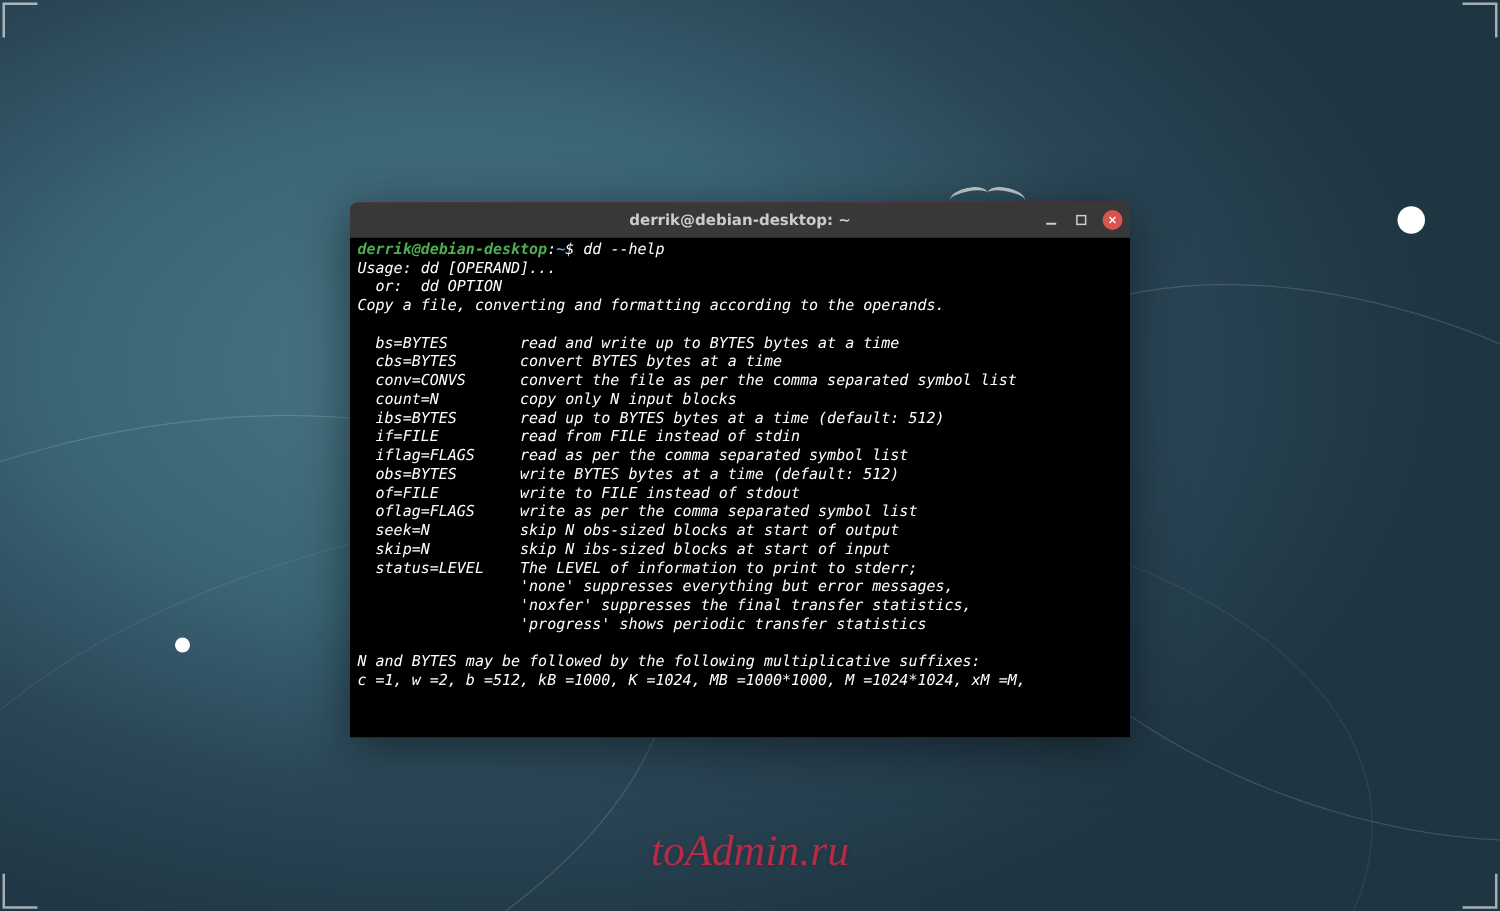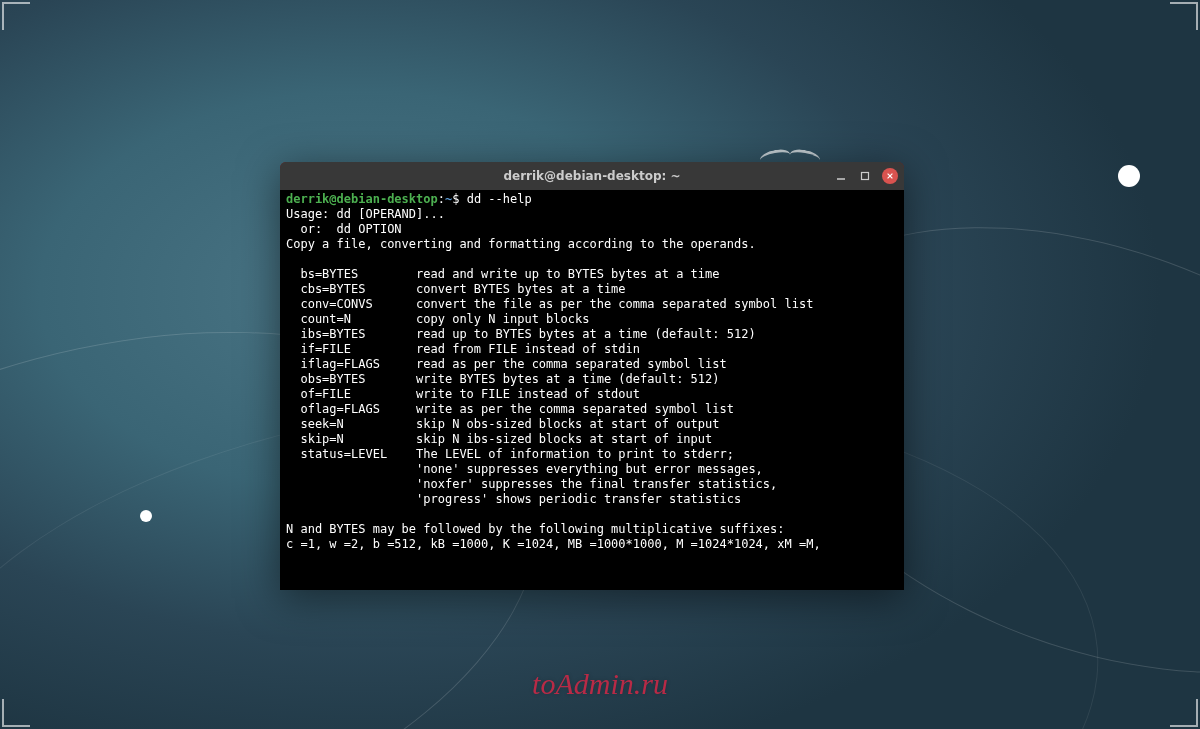--- a/index.html
+++ b/index.html
@@ -85,33 +85,34 @@
 
   .terminal-body {
     background: #000;
     padding: 2px 10px 6px 6px;
     font-family: "DejaVu Sans Mono", "Liberation Mono", monospace;
     font-size: 12px;
     line-height: 15px;
     color: #fff;
     white-space: pre;
     min-height: 400px;
+    font-style: italic;
   }
   .prompt-user { color: #4caf50; font-weight: bold; }
   .prompt-path { color: #5b9bd5; font-weight: bold; }
   .prompt-sym { color: #fff; }
 
   .watermark {
     position: absolute;
     left: 50%;
     bottom: 28px;
     transform: translateX(-50%);
     font-family: Georgia, serif;
     font-style: italic;
-    font-size: 30px;
+    font-size: 35px;
     color: rgba(210,40,70,0.85);
     text-shadow: 0 0 4px rgba(0,0,0,0.2);
   }
 
   .corner {
     position: absolute;
     width: 28px; height: 28px;
     border: 2px solid rgba(255,255,255,0.6);
   }
   .corner-tl { top: 2px; left: 2px; border-right: none; border-bottom: none; }

